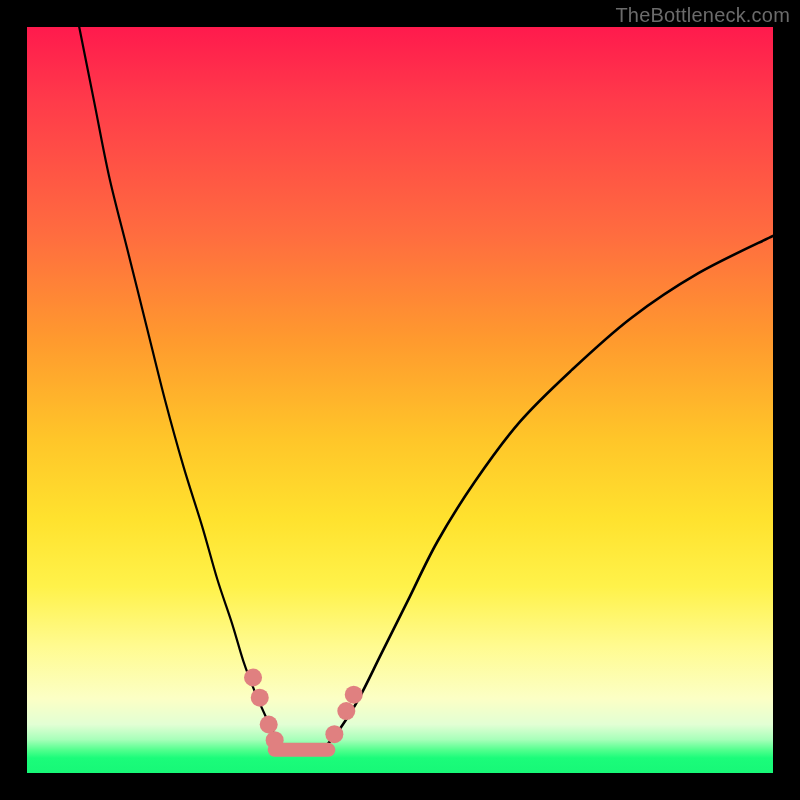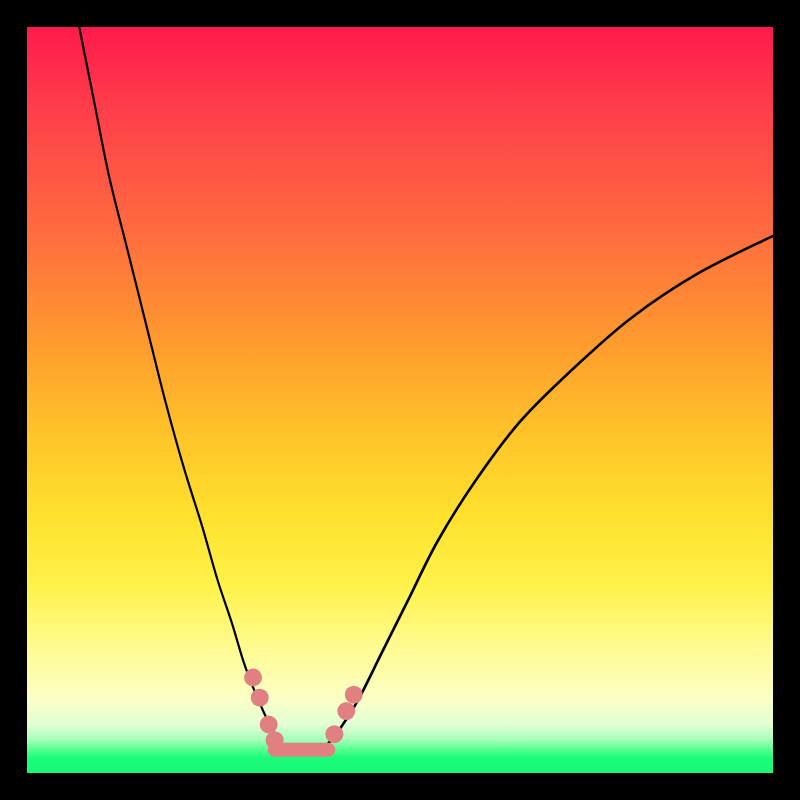--- a/index.html
+++ b/index.html
@@ -77,20 +77,21 @@
     stroke: #e08080;
     stroke-width: 14;
     stroke-linecap: round;
     fill: none;
   }
 </style>
 </head>
 <body>
 
 <div class="stage">
+  <div class="watermark">TheBottleneck.com</div>
 
   <div class="plot-area">
     <svg class="curves" viewBox="0 0 746 746">
       <path id="left-curve" class="curve-stroke" d="M 52.22 0.00 C 54.71 12.43, 62.17 49.73, 67.14 74.60 C 72.11 99.47, 76.47 124.33, 82.06 149.20 C 87.66 174.07, 94.49 198.93, 100.71 223.80 C 106.93 248.67, 113.14 273.53, 119.36 298.40 C 125.58 323.27, 131.79 349.38, 138.01 373.00 C 144.23 396.62, 150.44 419.00, 156.66 440.14 C 162.88 461.28, 169.72 481.17, 175.31 499.82 C 180.91 518.47, 185.26 535.88, 190.23 552.04 C 195.20 568.20, 200.80 583.12, 205.15 596.80 C 209.50 610.48, 212.61 622.91, 216.34 634.10 C 220.07 645.29, 224.05 655.24, 227.53 663.94 C 231.01 672.64, 234.12 679.48, 237.23 686.32 C 240.34 693.16, 243.44 699.38, 246.18 704.97 C 248.92 710.57, 252.40 717.40, 253.64 719.89"></path>
       <path id="right-curve" class="curve-stroke right" d="M 298.40 719.89 C 300.89 716.78, 307.73 709.32, 313.32 701.24 C 318.91 693.16, 325.13 683.83, 331.97 671.40 C 338.81 658.97, 346.27 642.80, 354.35 626.64 C 362.43 610.48, 371.13 593.07, 380.46 574.42 C 389.78 555.77, 399.11 534.63, 410.30 514.74 C 421.49 494.85, 433.92 474.95, 447.60 455.06 C 461.28 435.17, 476.20 414.03, 492.36 395.38 C 508.52 376.73, 525.93 360.57, 544.58 343.16 C 563.23 325.75, 583.12 307.10, 604.26 290.94 C 625.40 274.78, 647.78 259.86, 671.40 246.18 C 695.02 232.50, 733.57 215.10, 746.00 208.88"></path>
       <path id="flat-bottom" class="curve-stroke" d="M 253.64 719.89 L 298.40 719.89"></path>
       <path id="marker-segment" class="segment" d="M 247.67 722.87 L 301.38 722.87"></path>
       <g id="marker-group">
           <circle cx="226.04" cy="650.51" r="9" class="marker"></circle>
           <circle cx="232.75" cy="670.65" r="9" class="marker"></circle>

